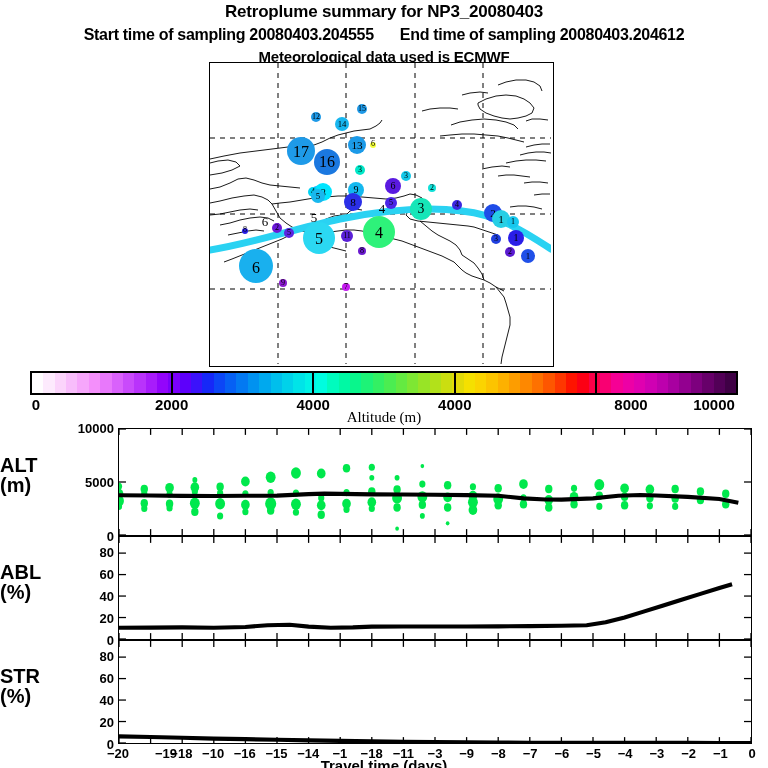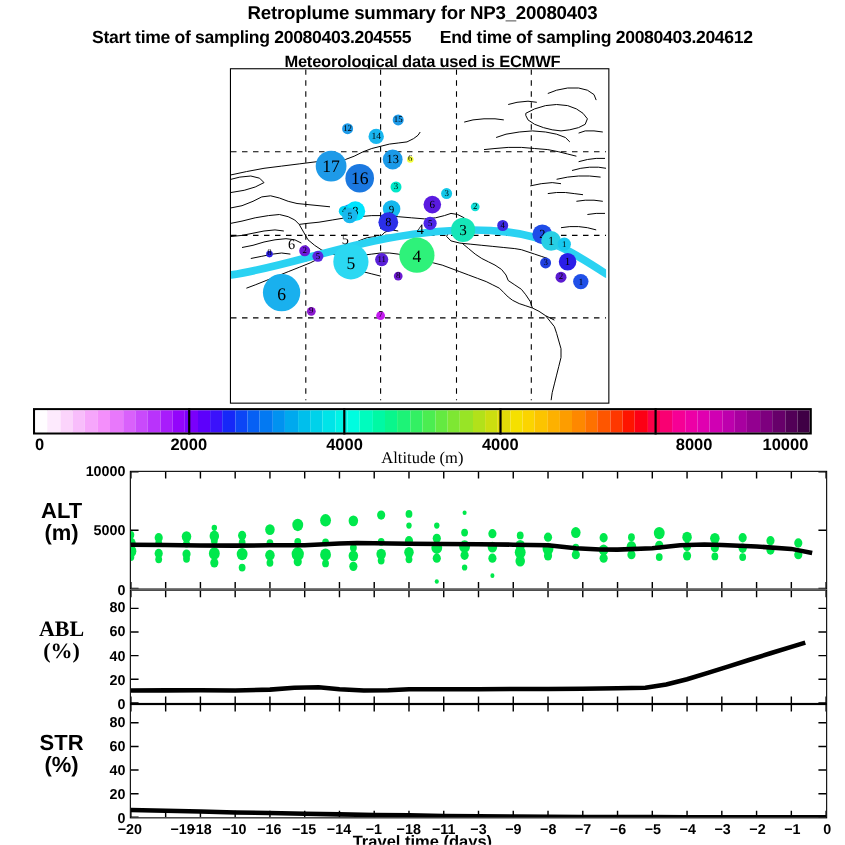--- a/index.html
+++ b/index.html
@@ -33,24 +33,24 @@
       font-size:15px;font-family:"Liberation Serif",serif;}
 
   
   .panel{left:118px;width:634px;border:1px solid #000;background:#fff;
       box-sizing:border-box;}
   #panel-alt{top:428px;height:108px;}
   #panel-abl{top:536px;height:104px;}
   #panel-str{top:640px;height:104px;}
   .panel svg{display:block;width:100%;height:100%;}
 
-  .rowlabel{width:112px;text-align:center;font-size:20px;font-weight:bold;
+  .rowlabel{width:112px;text-align:left;font-size:20px;font-weight:bold;
       line-height:1.02;}
   #lab-alt{left:0;top:455px;}
-  #lab-abl{left:0;top:562px;font-family:Liberation Serif, serif;}
+  #lab-abl{left:0;top:562px;}
   #lab-str{left:0;top:666px;}
 
   .ytick{position:absolute;font-size:13px;font-weight:bold;
       text-align:right;width:60px;transform:translateY(-50%);right:0;}
   .ycol{left:48px;width:66px;}
 
   #xticks{left:118px;top:746px;width:634px;height:16px;}
   #xticks span{position:absolute;font-size:13px;font-weight:bold;
       transform:translateX(-50%);}
   #xaxis-title{left:0;top:757px;width:768px;text-align:center;

